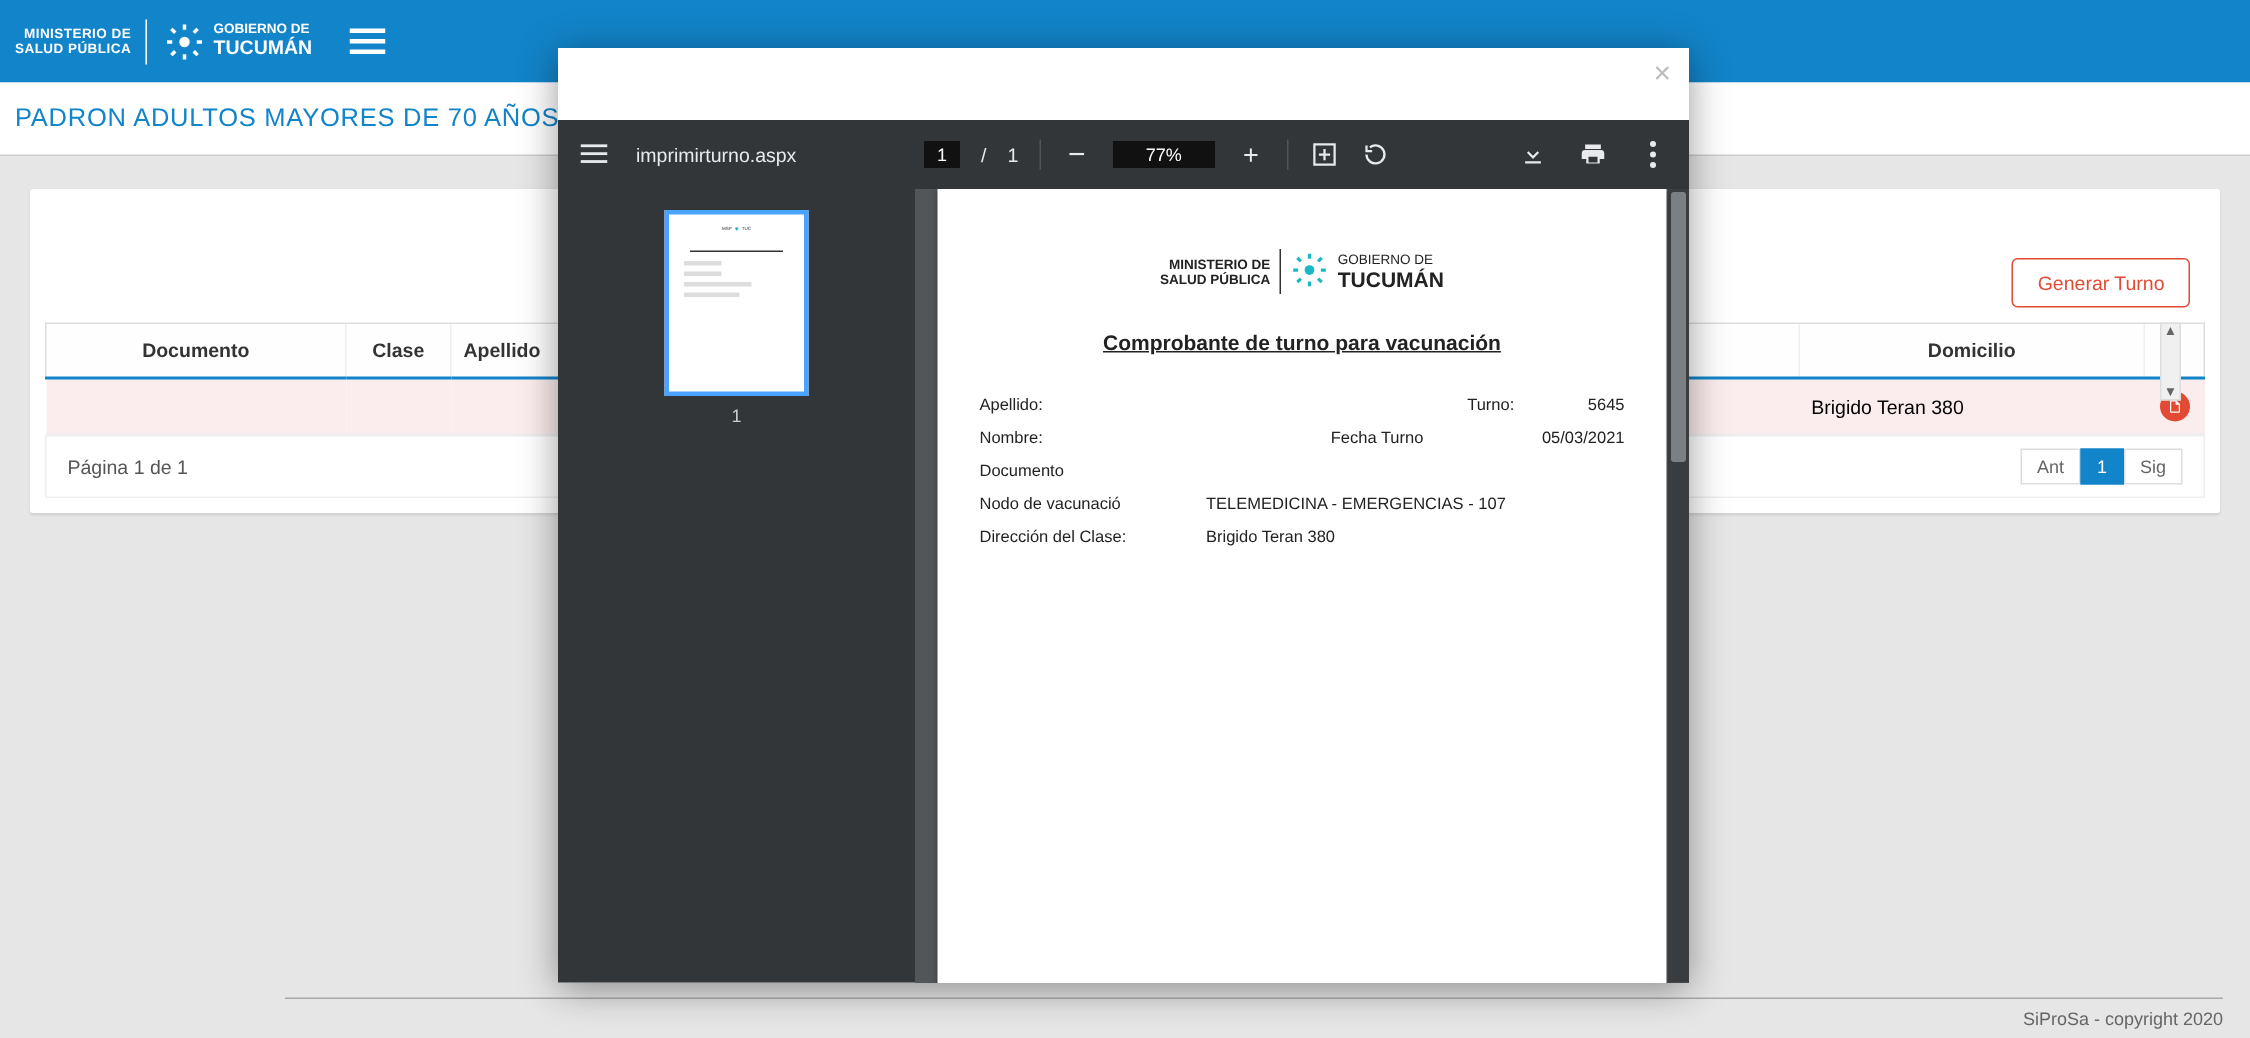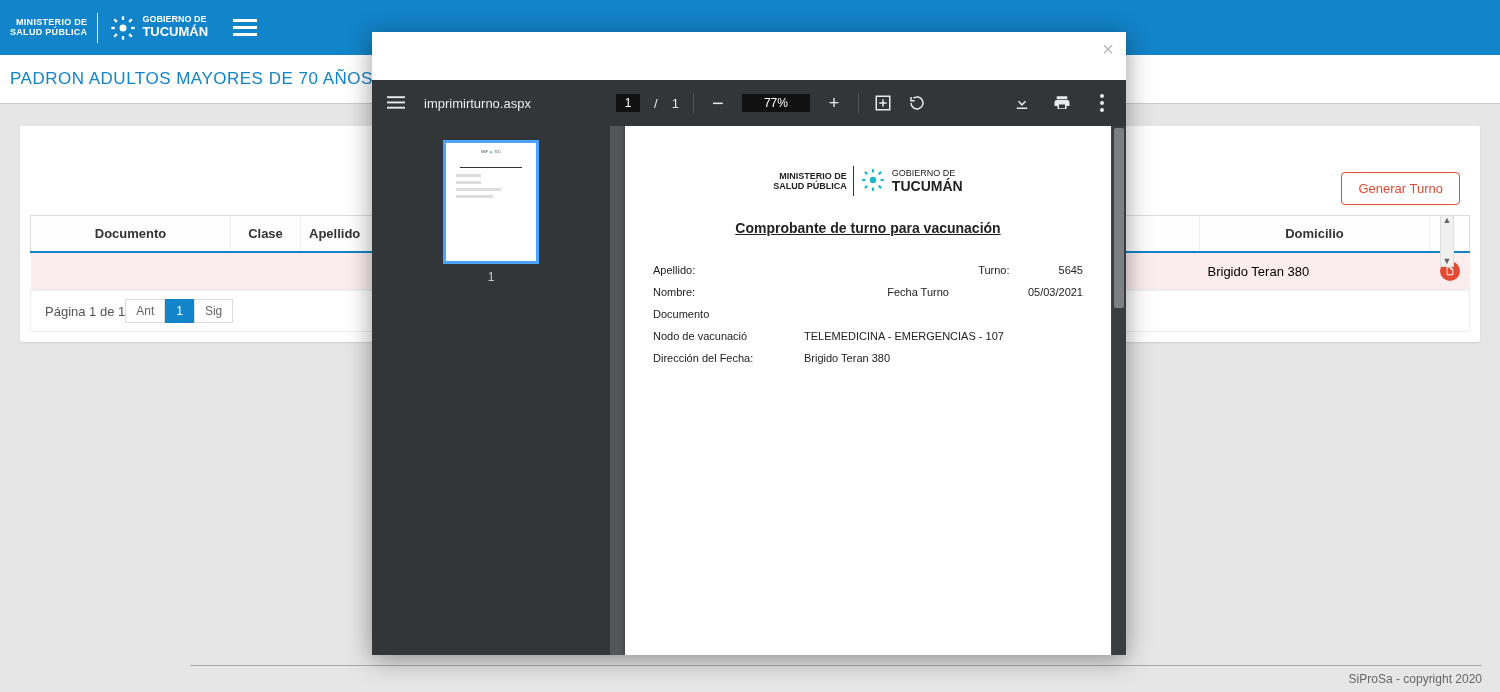--- a/index.html
+++ b/index.html
@@ -91,21 +91,21 @@
     padding: 8px;
     border-bottom: 1px solid #eee;
     background:#fbeced;
   }
   .row-icon {
     width: 20px; height: 20px; border-radius:50%;
     background:#e24a33; display:inline-flex; align-items:center; justify-content:center;
     color:#fff; font-size:11px;
   }
   .table-footer {
-    display:flex; align-items:center;
+    display:flex; justify-content:space-between; align-items:center;
     padding: 8px 14px; font-size: 13px; color:#555;
     border:1px solid #eee; margin:0 10px 8px;
   }
   .pager { display:flex; gap:0; }
   .pager .pg {
     border:1px solid #ddd; padding:4px 10px; font-size:12px; color:#666; background:#fff; cursor:pointer;
   }
   .pager .pg.active { background:#1284c9; color:#fff; border-color:#1284c9;}
   
   .footer {
@@ -421,21 +421,21 @@
         </div>
         <div class="pdf-field-row">
           <span class="lbl">Documento</span>
           <span class="val"></span>
         </div>
         <div class="pdf-field-row">
           <span class="lbl" style="flex-basis:110px">Nodo de vacunació</span>
           <span class="val">TELEMEDICINA - EMERGENCIAS - 107</span>
         </div>
         <div class="pdf-field-row">
-          <span class="lbl" style="flex-basis:110px">Dirección del Fecha:</span>
+          <span class="lbl" style="flex-basis:110px">Dirección del Clase:</span>
           <span class="val">Brigido Teran  380</span>
         </div>
       </div>
       <div class="pdf-scrollbar">
         <div class="handle"></div>
       </div>
     </div>
   </div>
 </div>
 

